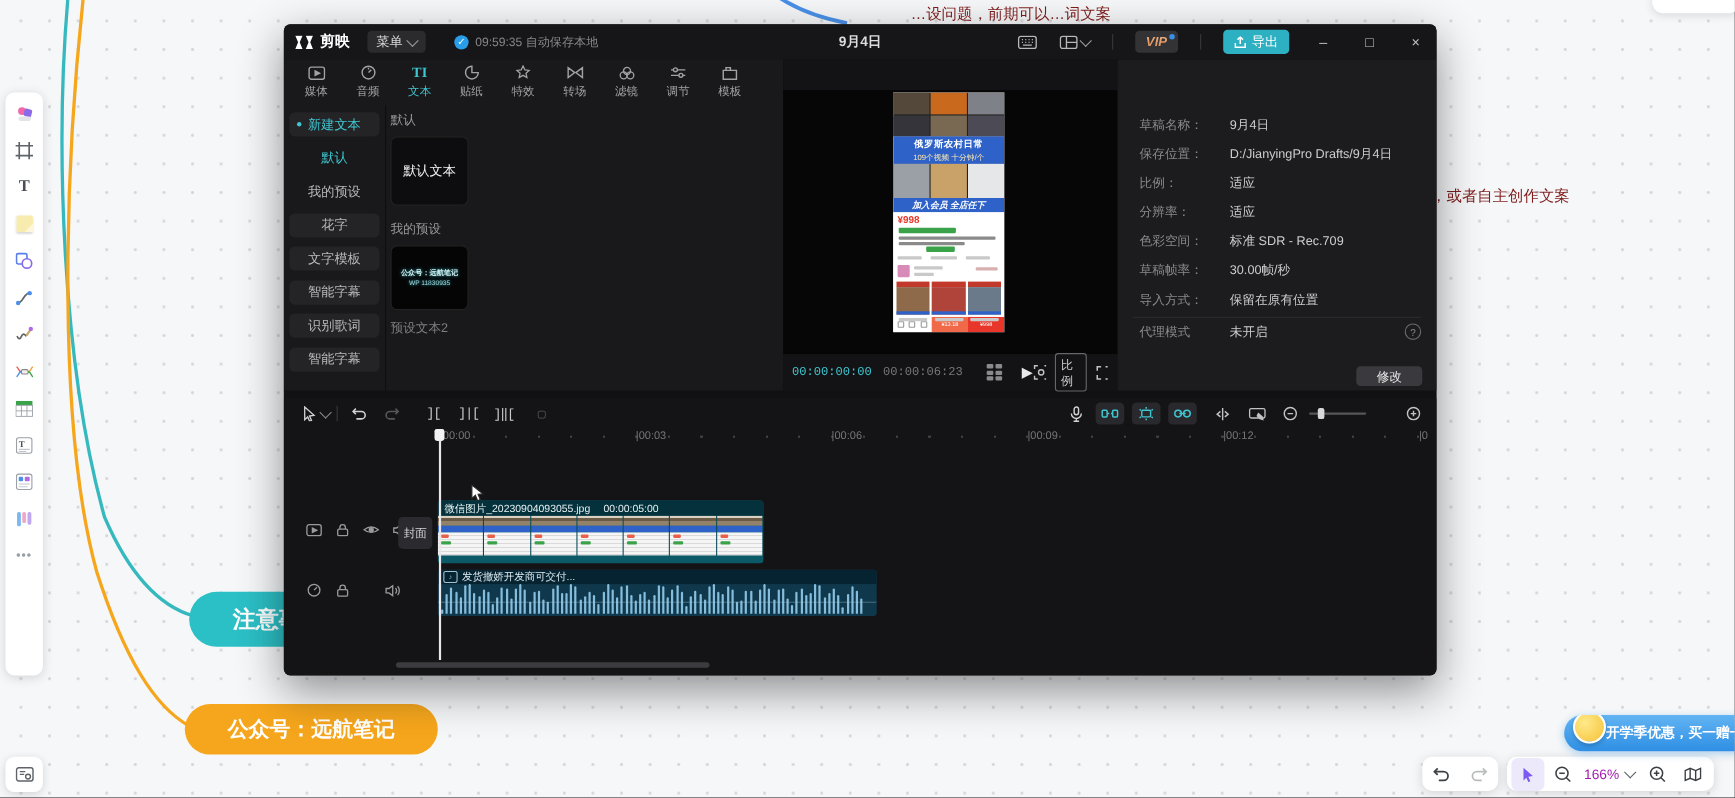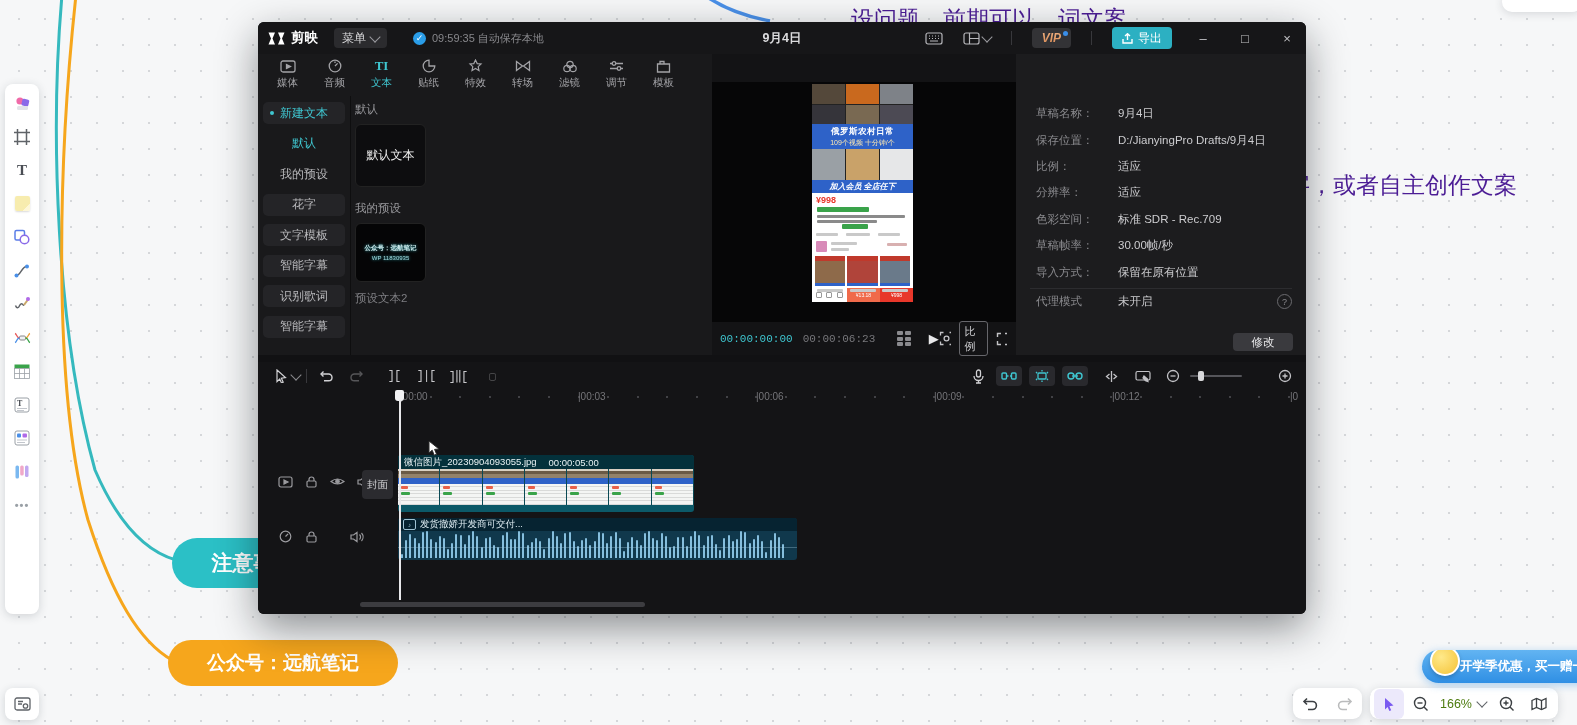--- a/index.html
+++ b/index.html
@@ -17,32 +17,32 @@
       box-shadow:0 2px 10px rgba(40,50,60,.18);display:flex;flex-direction:column;
       align-items:center;padding:7px 0;gap:9.5px;z-index:3}
   .wb-tool{width:24px;height:24px;display:flex;align-items:center;justify-content:center;border-radius:5px;cursor:pointer}
   .sticky-ico{width:15px;height:15px;background:linear-gradient(135deg,#f7ecae 0 75%,#fdf7d8 75%);border-radius:2px;box-shadow:0 1px 2px rgba(0,0,0,.15)}
   .wb-more{color:#9aa0a6;font-weight:bold;letter-spacing:1px;font-size:11px}
   .wb-btn-bl{left:5px;top:688px;width:34px;height:32px;background:#fff;border-radius:8px;
       box-shadow:0 2px 8px rgba(40,50,60,.18);display:flex;align-items:center;justify-content:center;z-index:3}
   .wb-group{background:#fff;border-radius:9px;box-shadow:0 2px 10px rgba(40,50,60,.18);
       display:flex;align-items:center;z-index:3}
   .wb-ctl{display:flex;align-items:center;justify-content:center;width:30px;height:30px;border-radius:6px;color:#5f6368}
-  .wb-zoom-label{font-size:12.5px;color:#4d7c0f;padding:0 2px}
+  .wb-zoom-label{font-size:12.5px;color:#a21caf;padding:0 2px}
   .chev{width:7px;height:7px;border-right:1.6px solid #5f6368;border-bottom:1.6px solid #5f6368;
         transform:rotate(45deg);margin:-3px 4px 0 2px}
   .laser-active{background:#ece9fb}
   .node{border-radius:26px;color:#fff;font-weight:bold;display:flex;align-items:center;justify-content:center;z-index:1}
   .promo{left:1422px;top:650px;width:155px;height:33px;border-radius:17px 0 0 17px;z-index:3;
       background:linear-gradient(180deg,#62b4f2,#2f8fe4);display:flex;align-items:center;
       color:#fff;font-size:12.5px;font-weight:bold;padding-left:38px;white-space:nowrap;overflow:hidden;
       box-shadow:0 2px 8px rgba(47,143,228,.4)}
   .mascot{position:absolute;left:8px;top:-4px;width:26px;height:26px;border-radius:50%;
       background:radial-gradient(circle at 35% 35%,#ffe98a,#f4c236);border:2px solid #fff;box-shadow:0 2px 4px rgba(0,0,0,.2)}
-  .wb-text{color:#4c1d95;font-size:23px;z-index:1;white-space:nowrap}
+  .wb-text{color:#7f1d1d;font-size:14px;z-index:1;white-space:nowrap}
   .corner-tab{left:1502px;top:-8px;width:80px;height:20px;background:#fff;border-radius:10px;
       box-shadow:0 2px 8px rgba(40,50,60,.15);z-index:2}
 
   
   .jy{left:258px;top:22px;width:1048px;height:592px;background:#111113;border-radius:6px;
       box-shadow:0 14px 40px rgba(10,15,20,.45);z-index:5;overflow:hidden;color:#c8c8ca;font-size:12px}
   .titlebar{position:absolute;left:0;top:0;right:0;height:32px;display:flex;align-items:center;background:#161618}
   .logo-text{color:#fff;font-weight:bold;font-size:13.5px;margin-left:6px}
   .menu-btn{margin-left:16px;background:#2b2b2e;border-radius:4px;height:20px;display:flex;align-items:center;
       padding:0 8px;gap:5px;color:#d8d8da;font-size:12px}

